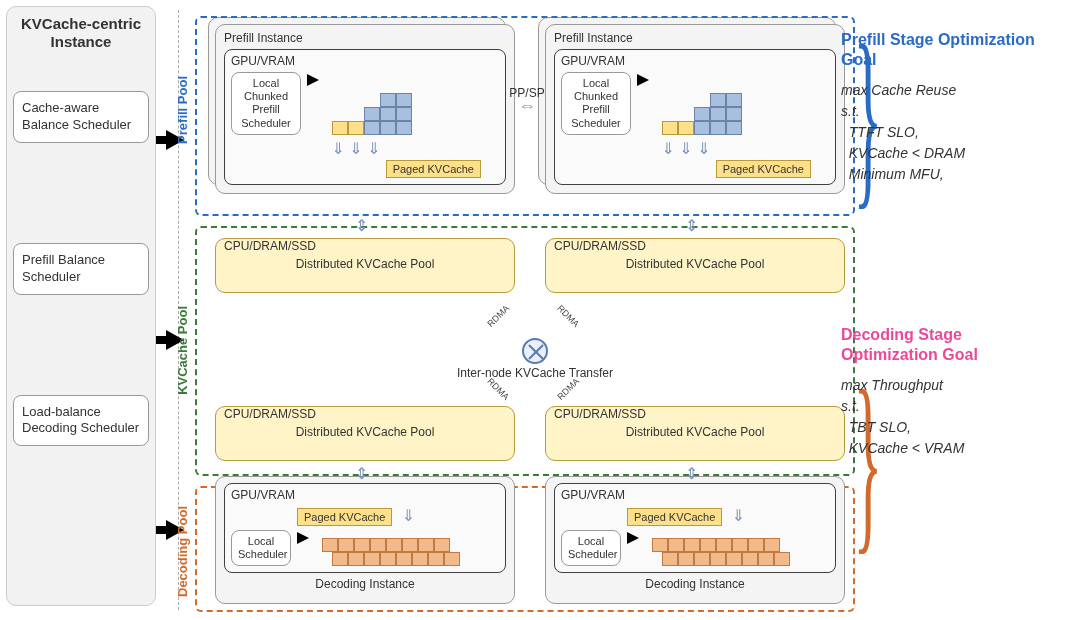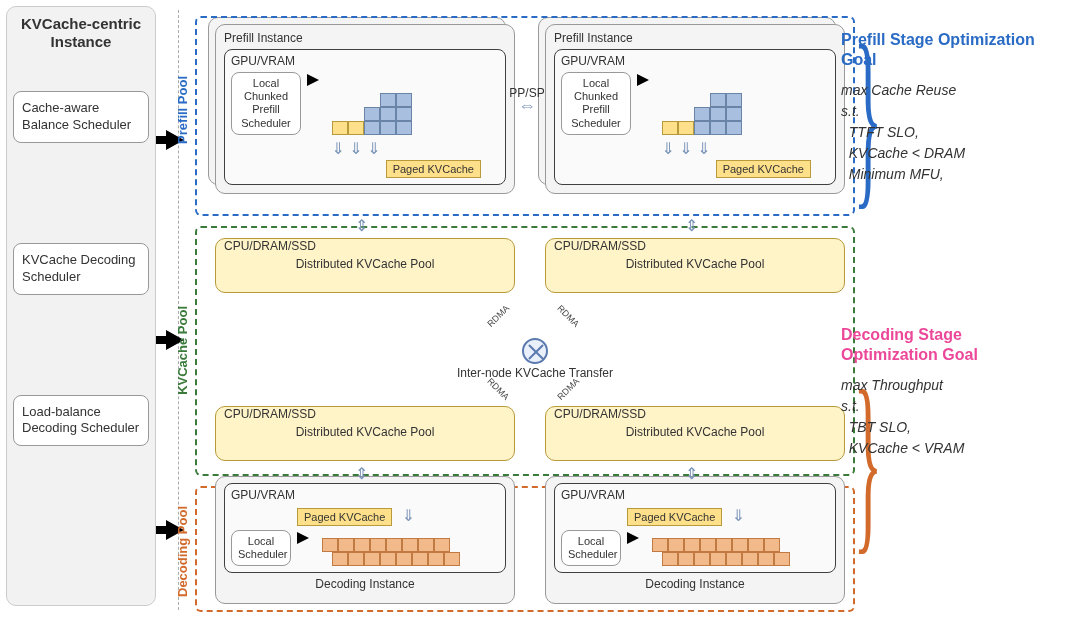--- a/index.html
+++ b/index.html
@@ -275,21 +275,21 @@
     vertical-align:middle;
     margin:0 3px;
   }
 </style>
 </head>
 <body>
 
 <div class="conductor">
   <h3>KVCache-centric Instance</h3>
   <div class="sched-box">Cache-aware Balance Scheduler</div>
-  <div class="sched-box">KVCache Decoding Scheduler</div>
+  <div class="sched-box">Prefill Balance Scheduler</div>
   <div class="sched-box">Load-balance Decoding Scheduler</div>
 </div>
 
 <div class="divider"></div>
 <div class="big-arrow ba1"></div>
 <div class="big-arrow ba2"></div>
 <div class="big-arrow ba3"></div>
 
 <div class="main-area">
 

